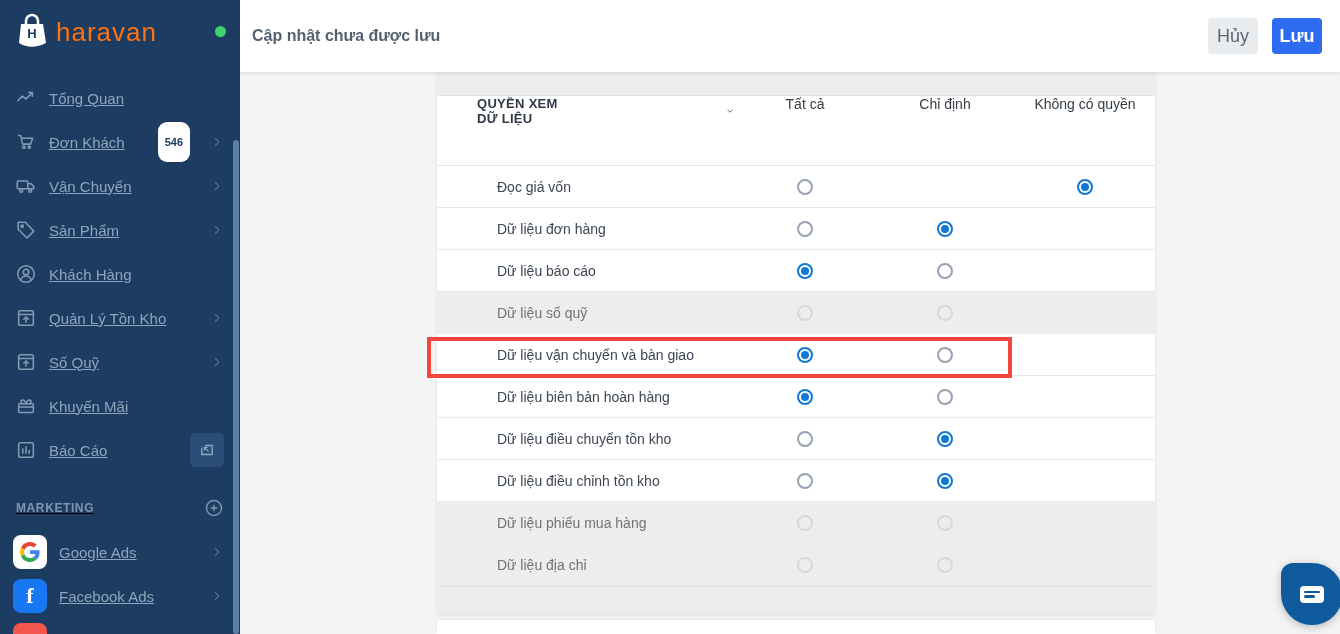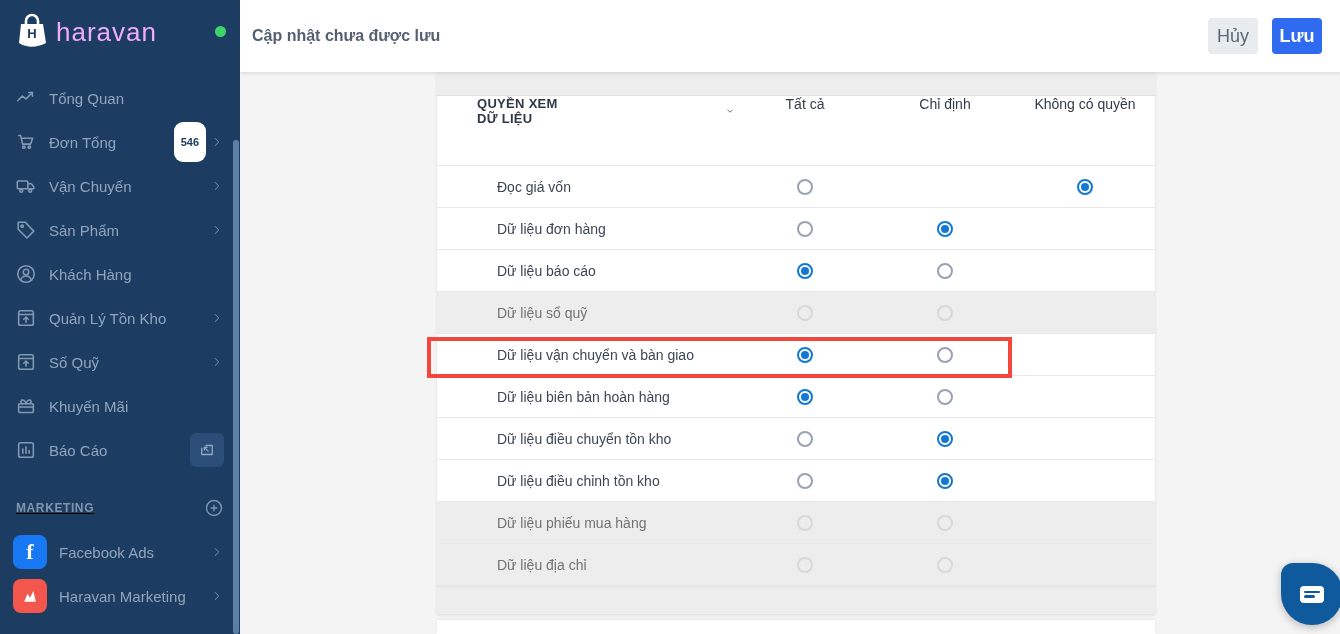--- a/index.html
+++ b/index.html
@@ -4,29 +4,29 @@
 <style>
   * { margin:0; padding:0; box-sizing:border-box; }
   html,body { width:1340px; height:634px; overflow:hidden; background:#f4f4f5;
     font-family:"Liberation Sans", sans-serif; }
 
   
   .sidebar { position:absolute; left:0; top:0; width:240px; height:634px;
     background:#1d3c61; z-index:10; }
   .logo-row { display:flex; align-items:center; height:64px; padding:0 14px 0 10px; position:relative; }
   .logo-bag { width:44px; height:44px; flex:0 0 44px; }
-  .logo-text { color:#f0abfc; font-size:26px; letter-spacing:1px; font-weight:400; margin-left:2px; }
+  .logo-text { color:#f97316; font-size:26px; letter-spacing:1px; font-weight:400; margin-left:2px; }
   .status-dot { position:absolute; right:14px; top:26px; width:11px; height:11px; border-radius:50%; background:#3ed46b; }
   .nav { margin-top:12px; }
   .nav-item { display:flex; align-items:center; height:44px; padding:0 16px 0 15px;
     color:#8fa5bd; font-size:15px; cursor:pointer; }
   .nav-item .nicon { width:22px; height:22px; flex:0 0 22px; margin-right:12px; color:#8299b3; }
-  .nav-item .nlabel { flex:1; white-space:nowrap; overflow:hidden; }
+  .nav-item .nlabel { flex:1; white-space:nowrap; overflow:hidden;text-decoration:underline; }
   .nav-badge { background:#ffffff; color:#1d3c61; font-weight:bold; font-size:11px;
-    border-radius:9px; padding:14px 7px; margin-right:4px; }
+    border-radius:9px; padding:14px 7px; margin-right:20px; }
   .nav-chev { width:14px; height:14px; color:#7d93ac; flex:0 0 14px; }
   .nav-ext-btn { width:34px; height:34px; border-radius:6px; background:#2b4e78;
     display:flex; align-items:center; justify-content:center; color:#92a9c2; }
   .nav-ext-btn svg { width:18px; height:18px; }
   .section-row { display:flex; align-items:center; height:44px; padding:0 16px; margin-top:14px;text-decoration:underline; }
   .section-label { flex:1; color:#7f96af; font-size:12px; font-weight:bold; letter-spacing:.6px; }
   .section-plus { width:20px; height:20px; color:#7f96af; }
   .tile { width:34px; height:34px; border-radius:8px; flex:0 0 34px; margin-right:12px;
     display:flex; align-items:center; justify-content:center; }
   .tile.google { background:#ffffff; }
@@ -106,21 +106,21 @@
             <path d="M15 6h4v4"></path>
           </svg></span>
         <span class="nlabel">Tổng Quan</span>
       </div>
       <div class="nav-item">
         <span class="nicon"><svg class="" viewBox="0 0 24 24" fill="none" stroke="currentColor" stroke-width="1.7" stroke-linecap="round" stroke-linejoin="round">
             <path d="M4 5h2.2l2.1 9.3h8.7L19.2 8H7"></path>
             <circle cx="9.6" cy="17.6" r="1.3"></circle>
             <circle cx="15.6" cy="17.6" r="1.3"></circle>
           </svg></span>
-        <span class="nlabel">Đơn Tổng</span>
+        <span class="nlabel">Đơn Khách</span>
         <span class="nav-badge">546</span>
         <span class="nav-chev"><svg class="" viewBox="0 0 24 24" fill="none" stroke="currentColor" stroke-width="1.7" stroke-linecap="round" stroke-linejoin="round">
             <path d="M9 6l6 6-6 6"></path>
           </svg></span>
       </div>
       <div class="nav-item">
         <span class="nicon"><svg class="" viewBox="0 0 24 24" fill="none" stroke="currentColor" stroke-width="1.7" stroke-linecap="round" stroke-linejoin="round">
             <rect x="2.5" y="6.5" width="11.5" height="8.5" rx="1"></rect>
             <path d="M14 9.5h3.8l2.7 3.2v2.3H14"></path>
             <circle cx="6.8" cy="17.2" r="1.6"></circle>
@@ -200,20 +200,34 @@
     </div>
   <div class="section-row">
     <span class="section-label">MARKETING</span>
     <svg class="section-plus" viewBox="0 0 24 24" fill="none" stroke="currentColor" stroke-width="1.7">
         <circle cx="12" cy="12" r="9"></circle>
         <path d="M12 8v8M8 12h8"></path>
       </svg>
   </div>
   <div id="mk-list">
       <div class="nav-item mk-item">
+        <span class="tile google">
+          <svg viewBox="0 0 48 48">
+            <path fill="#EA4335" d="M24 9.5c3.5 0 6.7 1.2 9.2 3.6l6.9-6.9C35.9 2.4 30.5 0 24 0 14.6 0 6.5 5.4 2.6 13.2l8 6.2C12.4 13.7 17.7 9.5 24 9.5z"></path>
+            <path fill="#4285F4" d="M47 24.6c0-1.6-.2-3.1-.4-4.6H24v9h12.9c-.6 3-2.3 5.5-4.8 7.2l7.7 6C44.4 38 47 31.9 47 24.6z"></path>
+            <path fill="#FBBC05" d="M10.5 28.6c-.5-1.5-.8-3-.8-4.6s.3-3.1.8-4.6l-8-6.2C.9 16.5 0 20.1 0 24s.9 7.5 2.6 10.8l7.9-6.2z"></path>
+            <path fill="#34A853" d="M24 48c6.5 0 11.9-2.1 15.9-5.8l-7.7-6c-2.2 1.5-4.9 2.3-8.2 2.3-6.3 0-11.6-4.2-13.5-9.9l-8 6.2C6.5 42.6 14.6 48 24 48z"></path>
+          </svg>
+        </span>
+        <span class="nlabel">Google Ads</span>
+        <span class="nav-chev"><svg class="" viewBox="0 0 24 24" fill="none" stroke="currentColor" stroke-width="1.7" stroke-linecap="round" stroke-linejoin="round">
+            <path d="M9 6l6 6-6 6"></path>
+          </svg></span>
+      </div>
+      <div class="nav-item mk-item">
         <span class="tile facebook">f</span>
         <span class="nlabel">Facebook Ads</span>
         <span class="nav-chev"><svg class="" viewBox="0 0 24 24" fill="none" stroke="currentColor" stroke-width="1.7" stroke-linecap="round" stroke-linejoin="round">
             <path d="M9 6l6 6-6 6"></path>
           </svg></span>
       </div>
       <div class="nav-item mk-item">
         <span class="tile haravan">
           <svg viewBox="0 0 24 24" fill="none" stroke="currentColor" stroke-width="1.7">
             <path d="M5 19l4-10 3 5 4-8 3 13z" fill="currentColor" stroke="none"></path>

